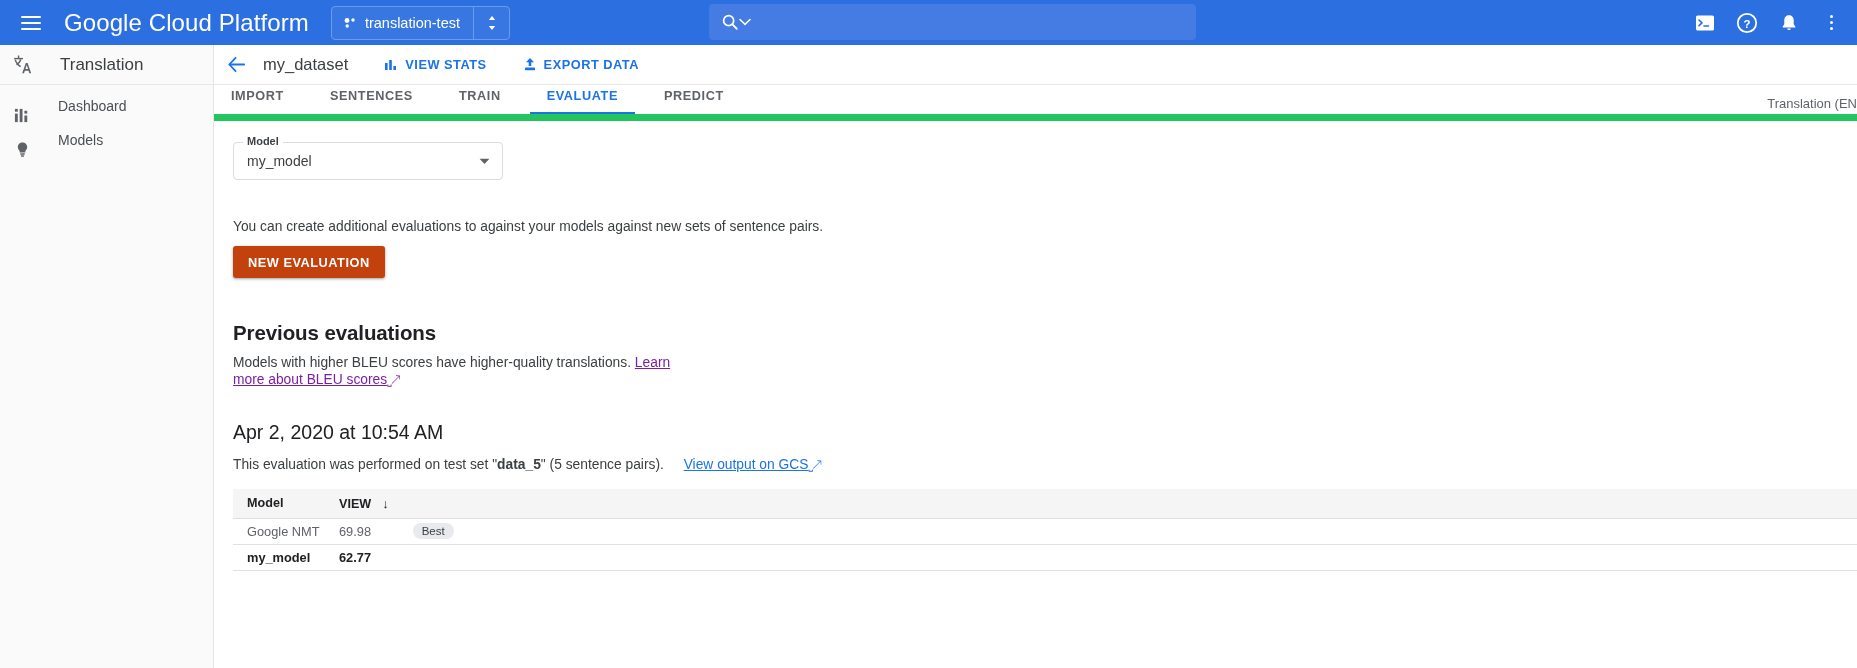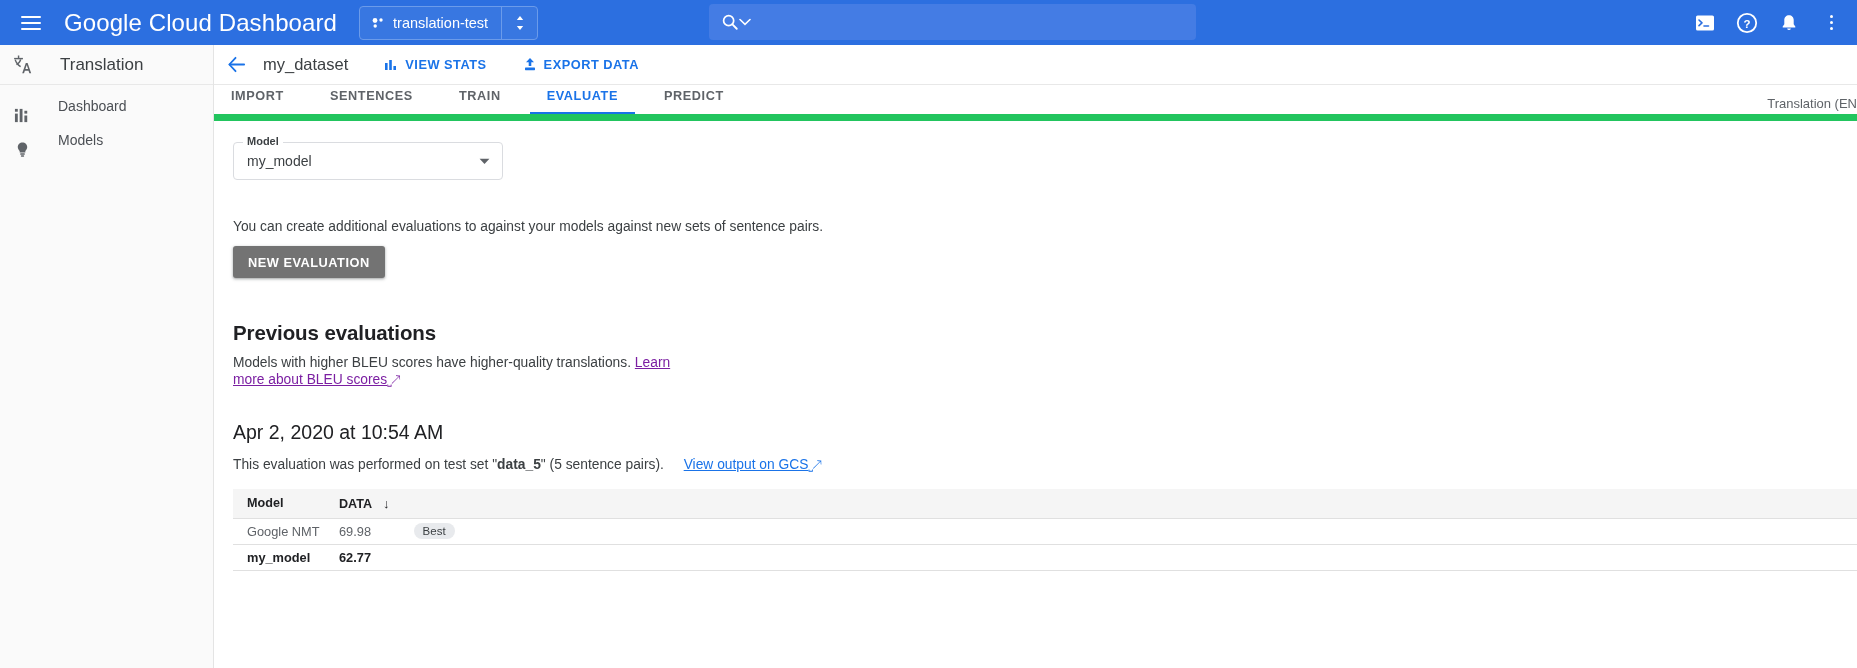--- a/index.html
+++ b/index.html
@@ -160,21 +160,21 @@
   }
   #model-select-arrow { margin-right: 12px; display: flex; }
 
   #helper-text {
     position: absolute; left: 19px; top: 98px;
     font-size: 13.8px; color: #3c4043; white-space: nowrap;
   }
   #new-eval-btn {
     position: absolute; left: 19px; top: 125px;
     height: 32px; padding: 0 15px;
-    background: #737373; color: #fff;
+    background: #c2410c; color: #fff;
     font-size: 12.8px; font-weight: 600; letter-spacing: .5px;
     border: none; border-radius: 3px; cursor: pointer;
     display: flex; align-items: center;
     box-shadow: 0 1px 2px rgba(60,64,67,.3), 0 1px 3px 1px rgba(60,64,67,.15);
     font-family: "Liberation Sans", sans-serif;
   }
 
   #prev-eval-title {
     position: absolute; left: 19px; top: 200px;
     font-size: 20.5px; color: #202124; font-weight: bold;
@@ -241,21 +241,21 @@
 <body>
 
 <div id="topbar">
 
   <div id="hamburger">
     <span></span>
     <span></span>
     <span></span>
   </div>
 
-  <div id="gcp-logo">Google Cloud Dashboard</div>
+  <div id="gcp-logo">Google Cloud Platform</div>
 
   <div id="project-selector">
     <div id="project-name-wrap">
       <span style="display:flex">
         <svg width="14" height="14" viewBox="0 0 14 14">
           <circle cx="4" cy="4.5" r="2.4" fill="#ffffff"></circle>
           <circle cx="10" cy="4" r="1.7" fill="#ffffff"></circle>
           <circle cx="4.2" cy="10" r="1.7" fill="#ffffff"></circle>
         </svg>
       </span>
@@ -439,21 +439,21 @@
       <span id="gcs-link" class="blue-link">View output on GCS</span><span class="blue-link ext-glyph">⎵↗</span>
     </div>
 
     <table id="eval-table">
       <thead>
         <tr>
           <th class="col-model">
             <span>Model</span>
           </th>
           <th class="col-bleu sorted">
-            <span>DATA</span><span class="sort-arrow">↓</span>
+            <span>VIEW</span><span class="sort-arrow">↓</span>
           </th>
           <th></th>
         </tr>
       </thead>
       <tbody>
         <tr>
           <td>Google NMT</td>
           <td>69.98</td>
           <td>
             <span class="badge">Best</span>

